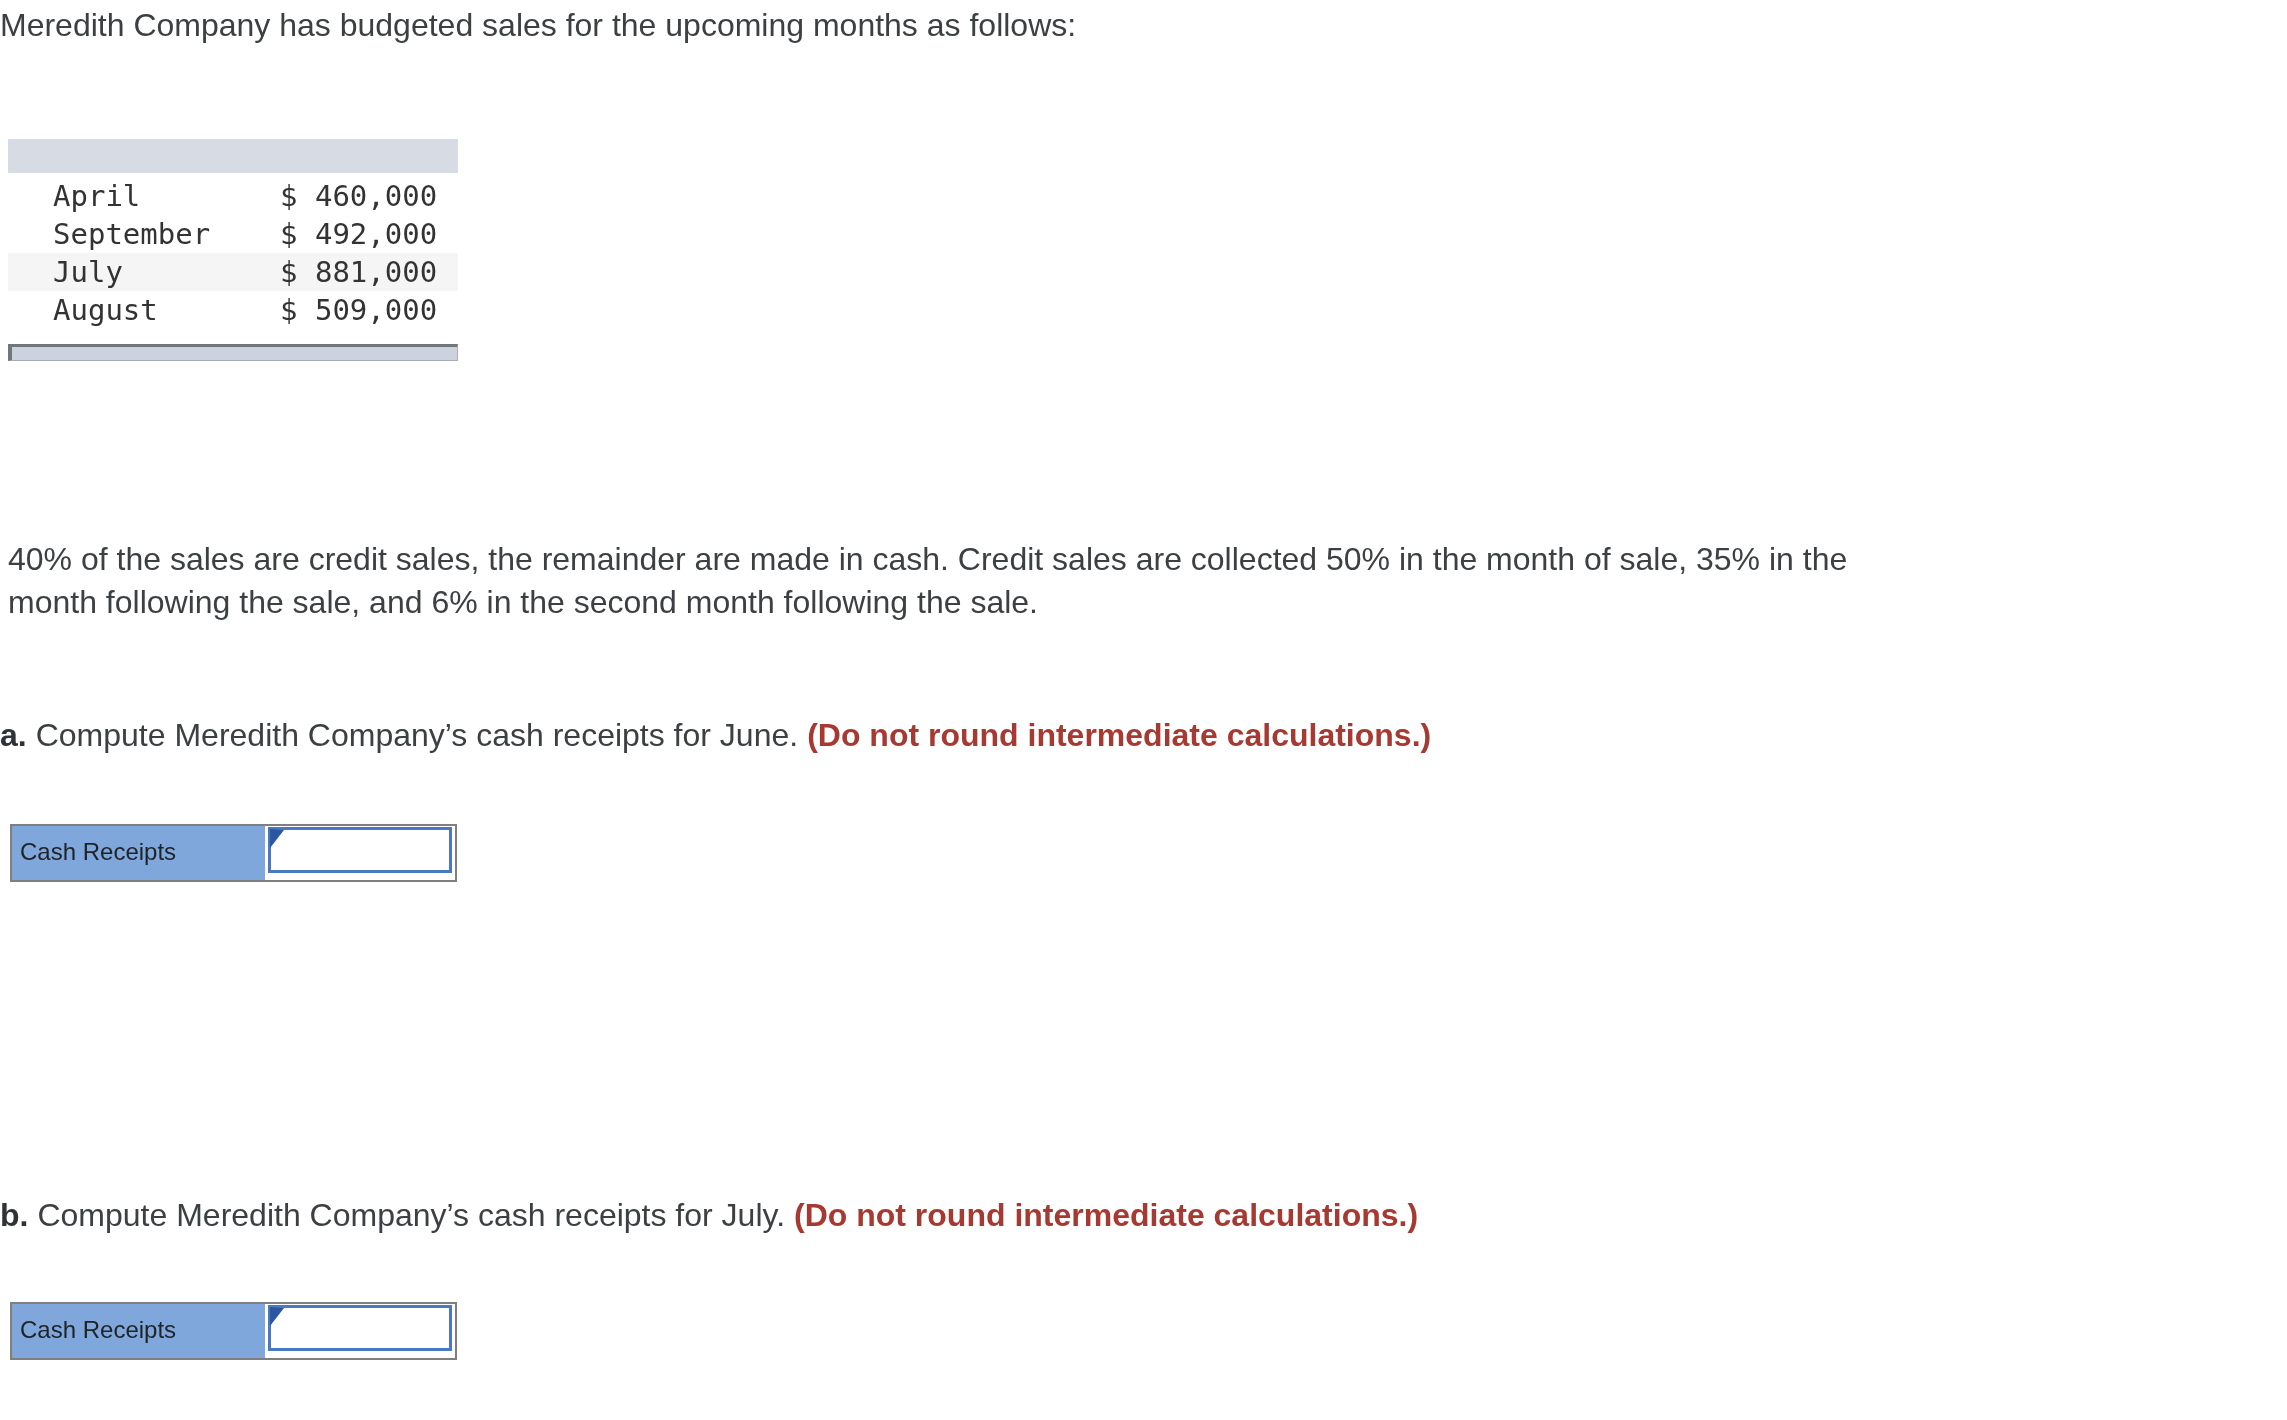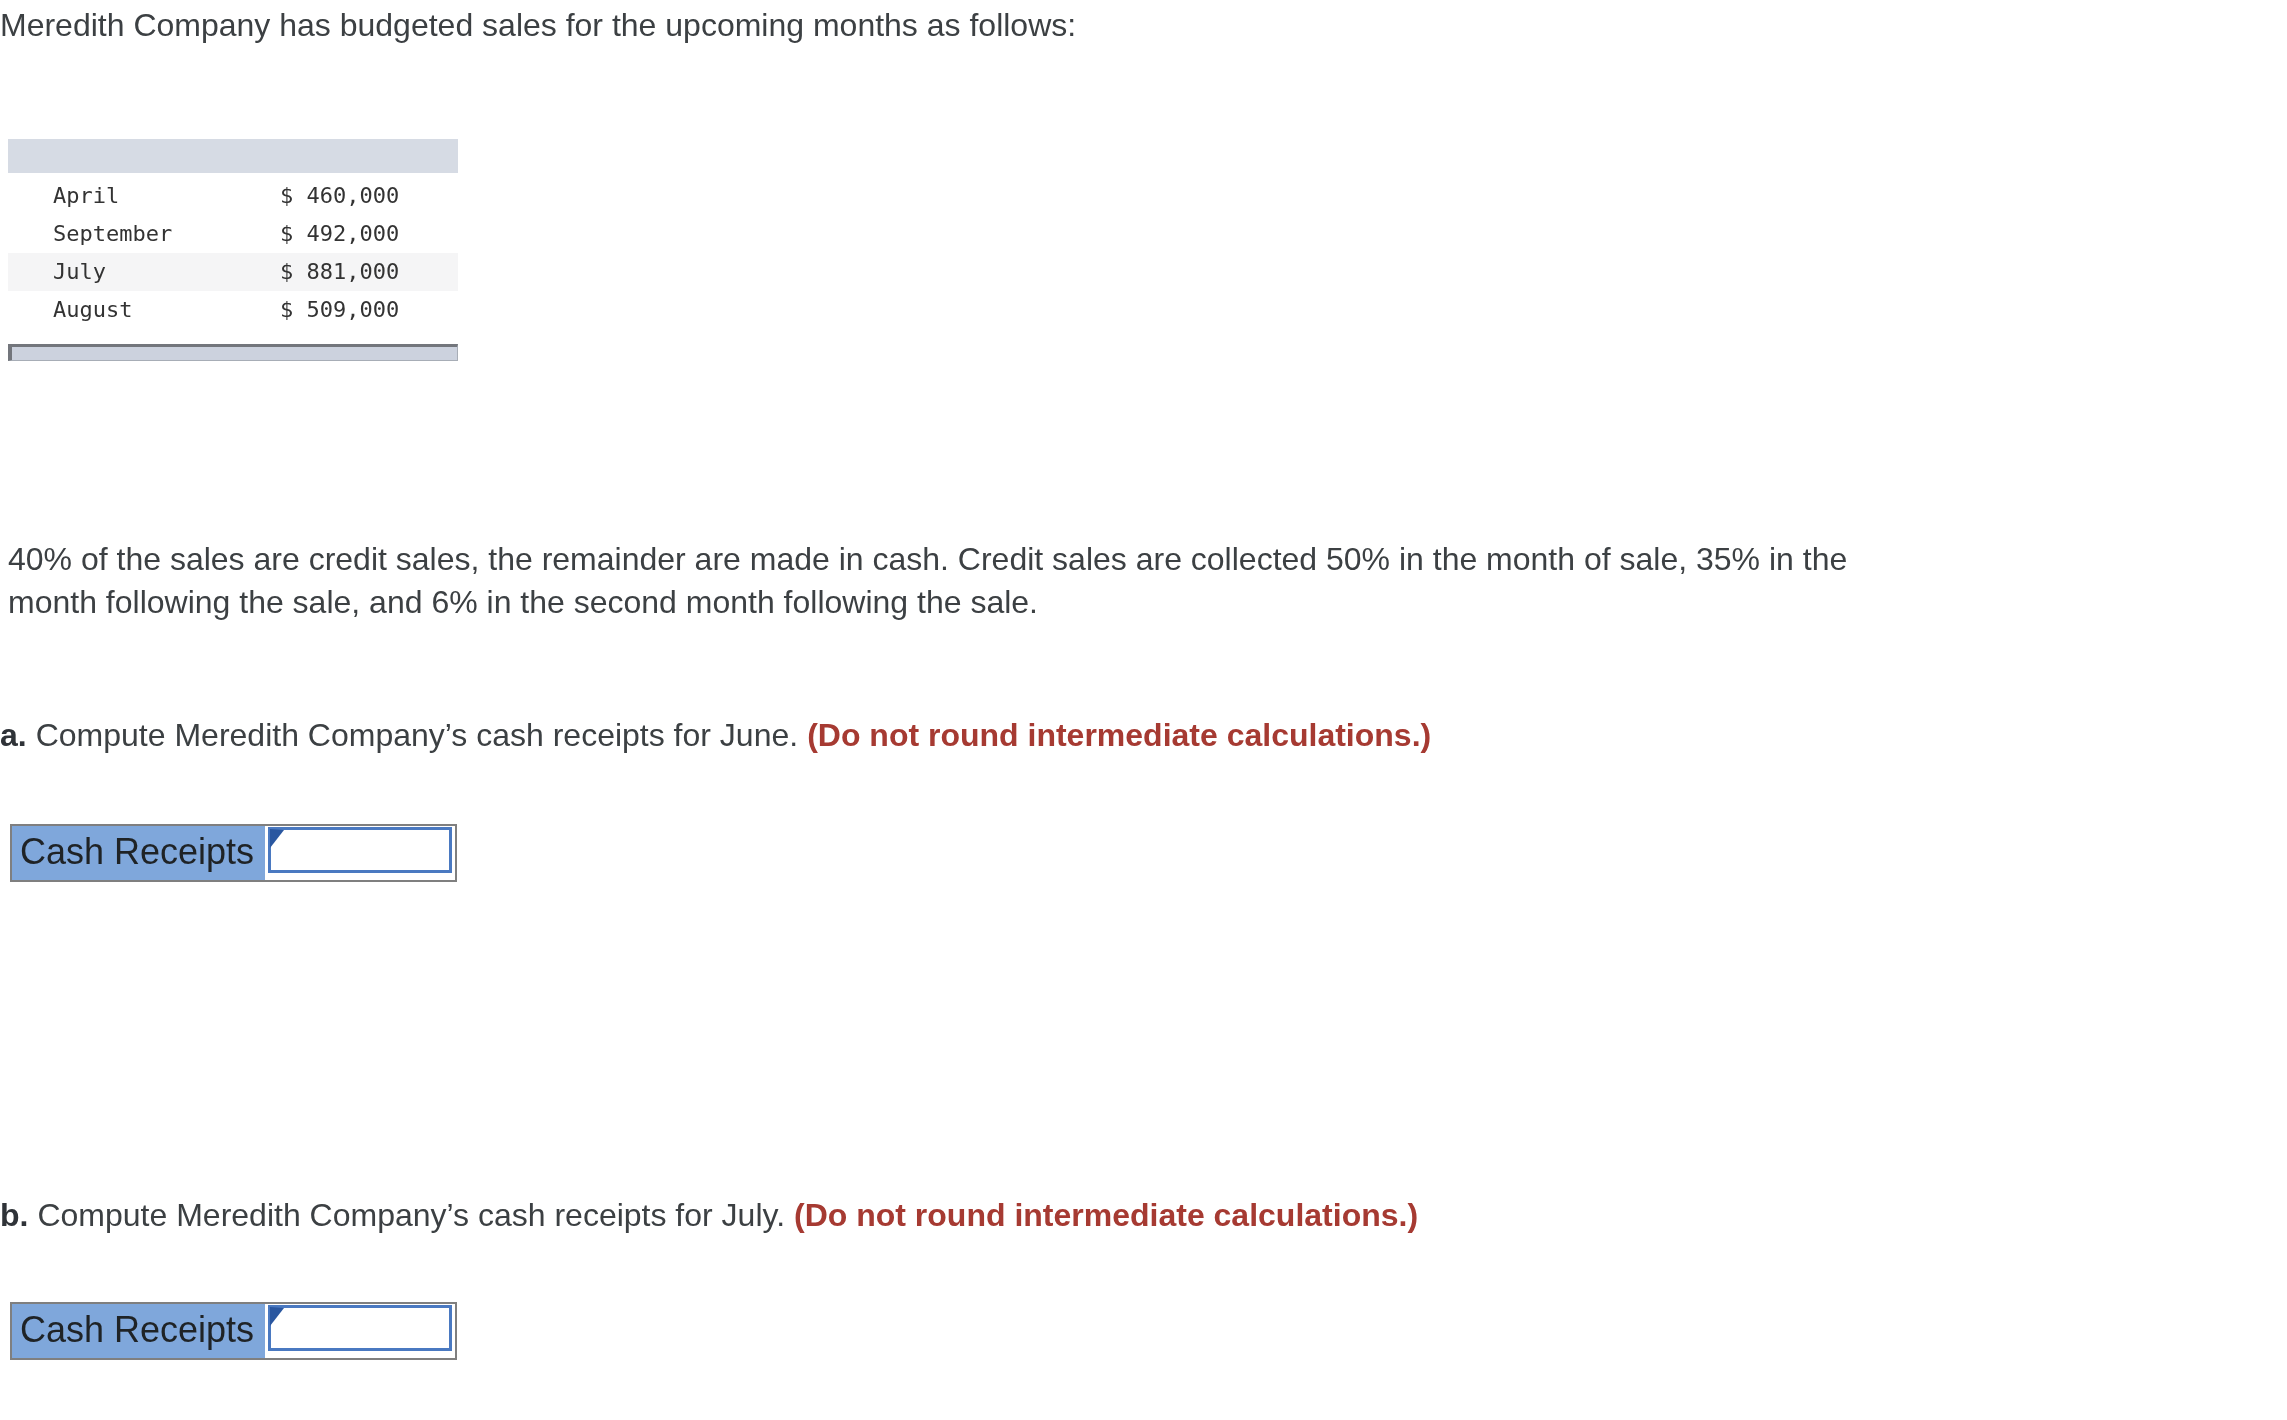--- a/index.html
+++ b/index.html
@@ -9,21 +9,21 @@
   .page-title {
     position: absolute; left: 0; top: 3px;
     font-size: 32px; line-height: 44px; color: #3c4043; white-space: nowrap;
   }
 
   
   .sales-table { position: absolute; left: 8px; top: 139px; width: 450px; }
   .sales-header { height: 34px; background: #d6dbe4; margin-bottom: 4px; }
   .sales-row {
     position: relative; height: 38px; line-height: 38px;
-    font-family: "DejaVu Sans Mono", monospace; font-size: 22px; color: #333333;
+    font-family: "DejaVu Sans Mono", monospace; font-size: 29px; color: #333333;
   }
   .sales-row.stripe { background: #f5f5f6; }
   .sales-row .month  { position: absolute; left: 45px;  white-space: nowrap; }
   .sales-row .amount { position: absolute; left: 272px; white-space: nowrap; }
   .sales-scrollbar {
     margin-top: 15px; height: 17px; width: 450px;
     background: #ccd2de;
     border-top: 3px solid #73767c; border-left: 4px solid #73767c;
     border-right: 1px solid #a7adb6; border-bottom: 1px solid #a7adb6;
   }
@@ -47,21 +47,21 @@
 
   
   .answer-row {
     position: absolute; left: 10px; width: 447px; height: 58px;
     border: 2px solid #7f7f7f; background: #ffffff; display: flex;
   }
   #answer-row-a { top: 824px; }
   #answer-row-b { top: 1302px; }
   .label-cell {
     width: 253px; background: #7fa7db; color: #1f2326;
-    font-size: 36px; line-height: 52px; padding-left: 8px;
+    font-size: 24px; line-height: 52px; padding-left: 8px;
     white-space: nowrap; overflow: hidden;
   }
   .input-cell { flex: 1; position: relative; background: #ffffff; }
   .answer-input {
     position: absolute; left: 3px; top: 1px; width: calc(100% - 6px); height: 46px;
     border: 3px solid #4a79c1; background: #ffffff;
     font-family: "Liberation Sans", sans-serif; font-size: 28px; color: #333;
     padding: 0 8px 0 20px; outline: none;
   }
   .input-marker {

